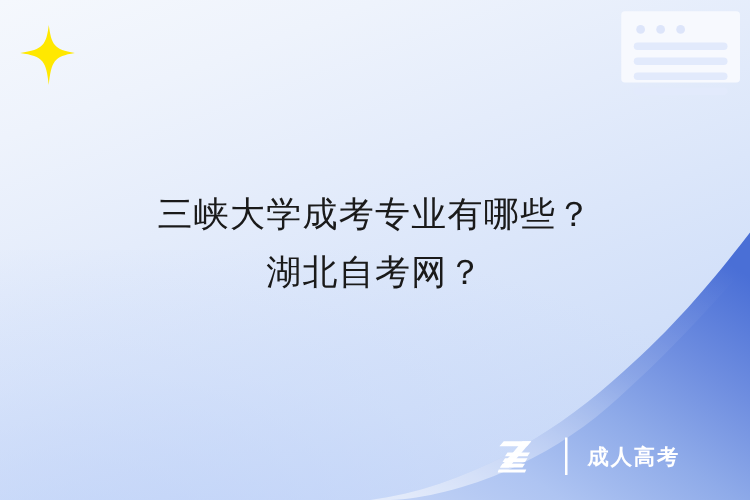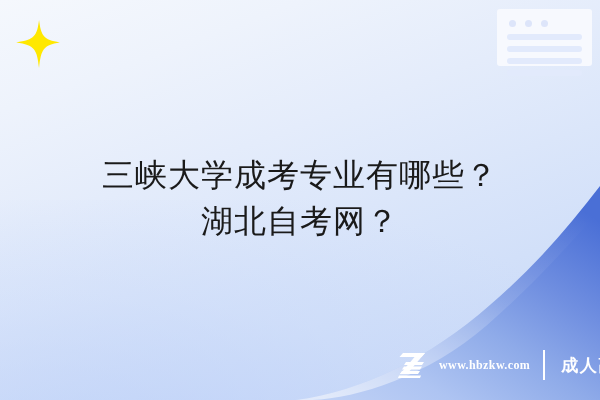--- a/index.html
+++ b/index.html
@@ -65,22 +65,22 @@
   .doc-dot { width:7px; height:7px; border-radius:50%; background:#dde5fa; }
   .doc-lines { display:flex; flex-direction:column; gap:6px; }
   .doc-line { height:6px; border-radius:3px; background:#e2eafc; }
 
   
   .headline {
     position:absolute;
     left:0; right:0; top:152px;
     text-align:center;
     color:#1a1a1a;
-    font-family:Liberation Serif, serif;
-    font-size:32px;
+    font-family:Liberation Mono, monospace;
+    font-size:28px;
     line-height:46px;
     letter-spacing:1px;
     font-weight:400;
   }
   .headline .ln { display:block; white-space:nowrap; }
 
   
   .logo-lockup {
     position:absolute;
     left:398px; top:350px;
@@ -168,19 +168,18 @@
       <g fill="#ffffff">
         <path d="M10 6 H54 L47 14 H3 Z"></path>
         <path d="M40 6 H54 L18 48 H4 Z" opacity="0.96"></path>
         <path d="M16 24 H52 L48 30 H12 Z"></path>
         <path d="M12 33 H48 L44 39 H8 Z"></path>
         <path d="M8 42 H44 L40 48 H4 Z"></path>
         <path d="M2 51 H46 L44 56 H0 Z"></path>
       </g>
     </svg>
     <div class="logo-text">
-      <span class="logo-url">www.hbzkw.com</span>
     </div>
     <span class="logo-divider"></span>
     <span class="logo-tag">成人高考</span>
   </div>
 
 </div>
 
 </body></html>

